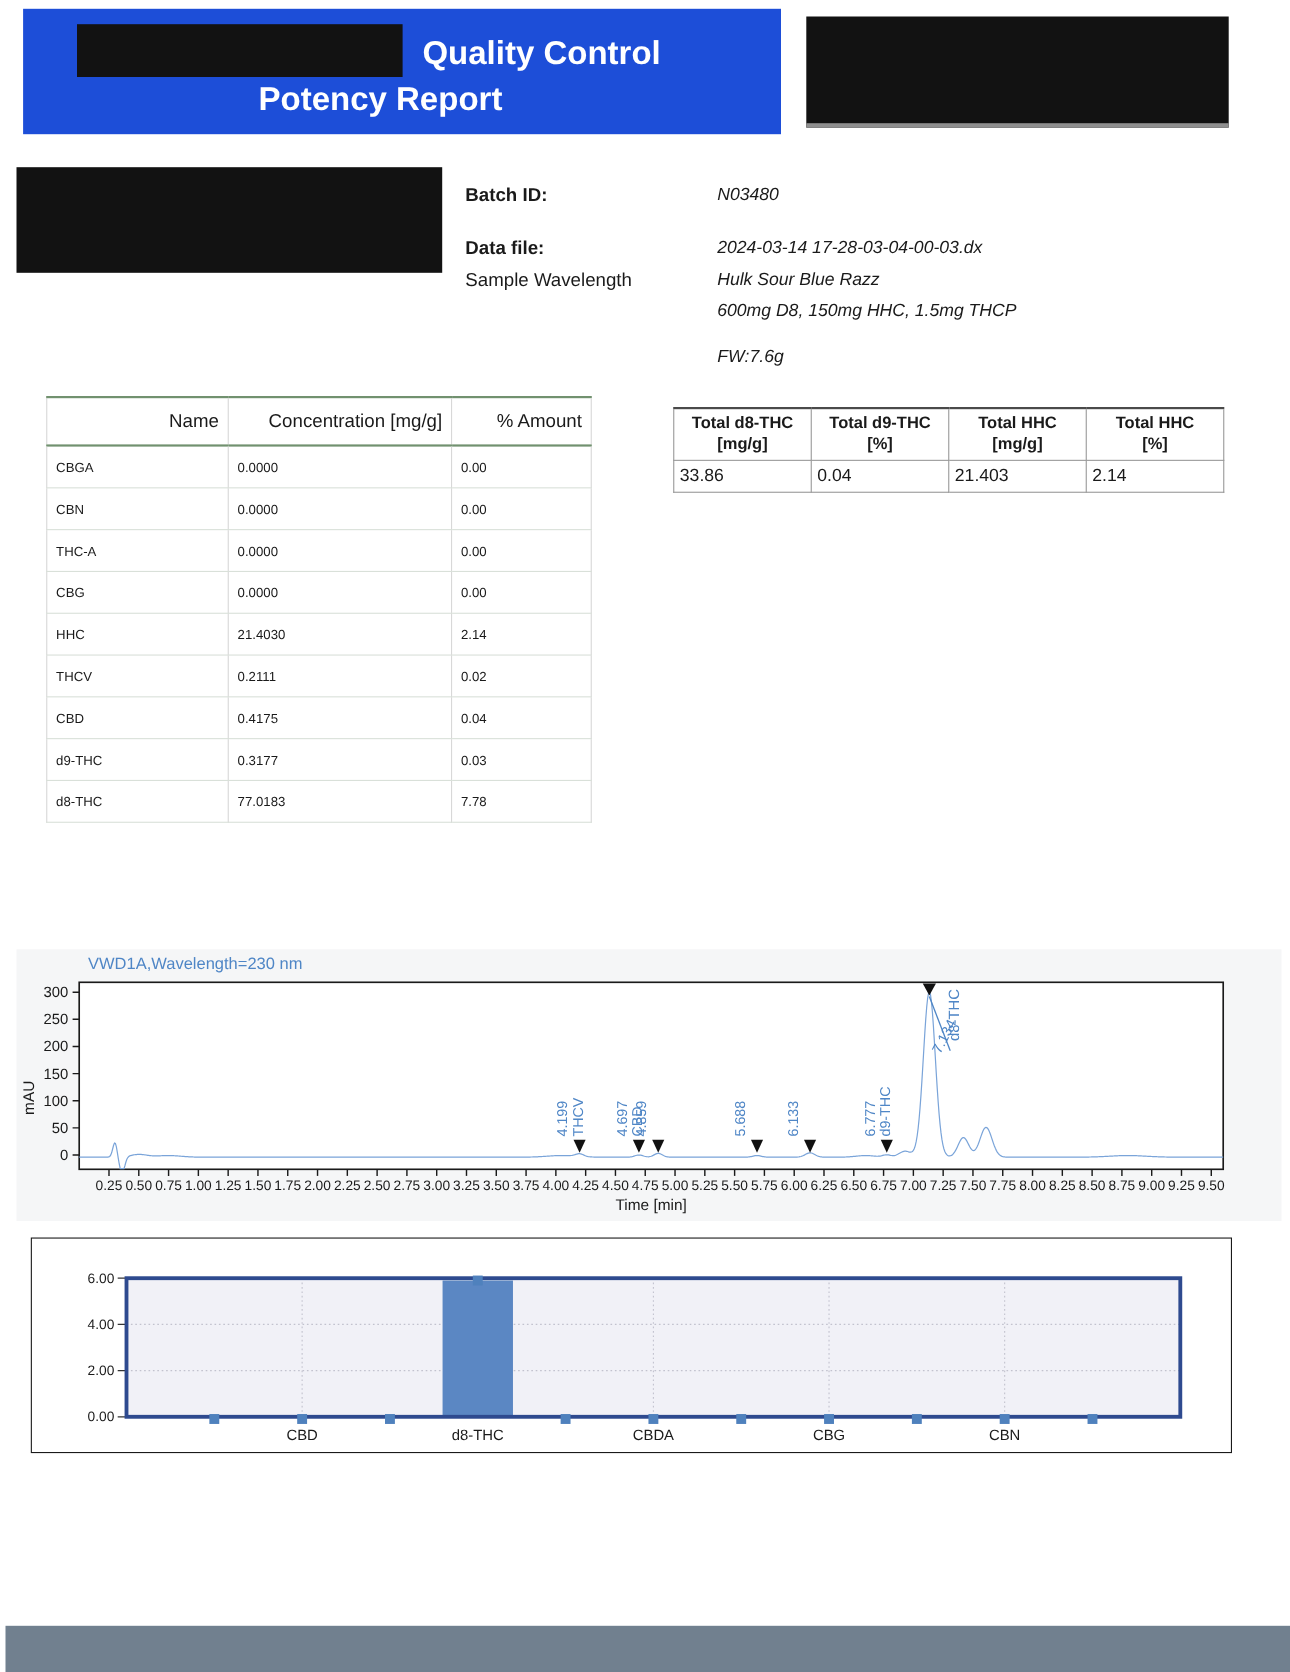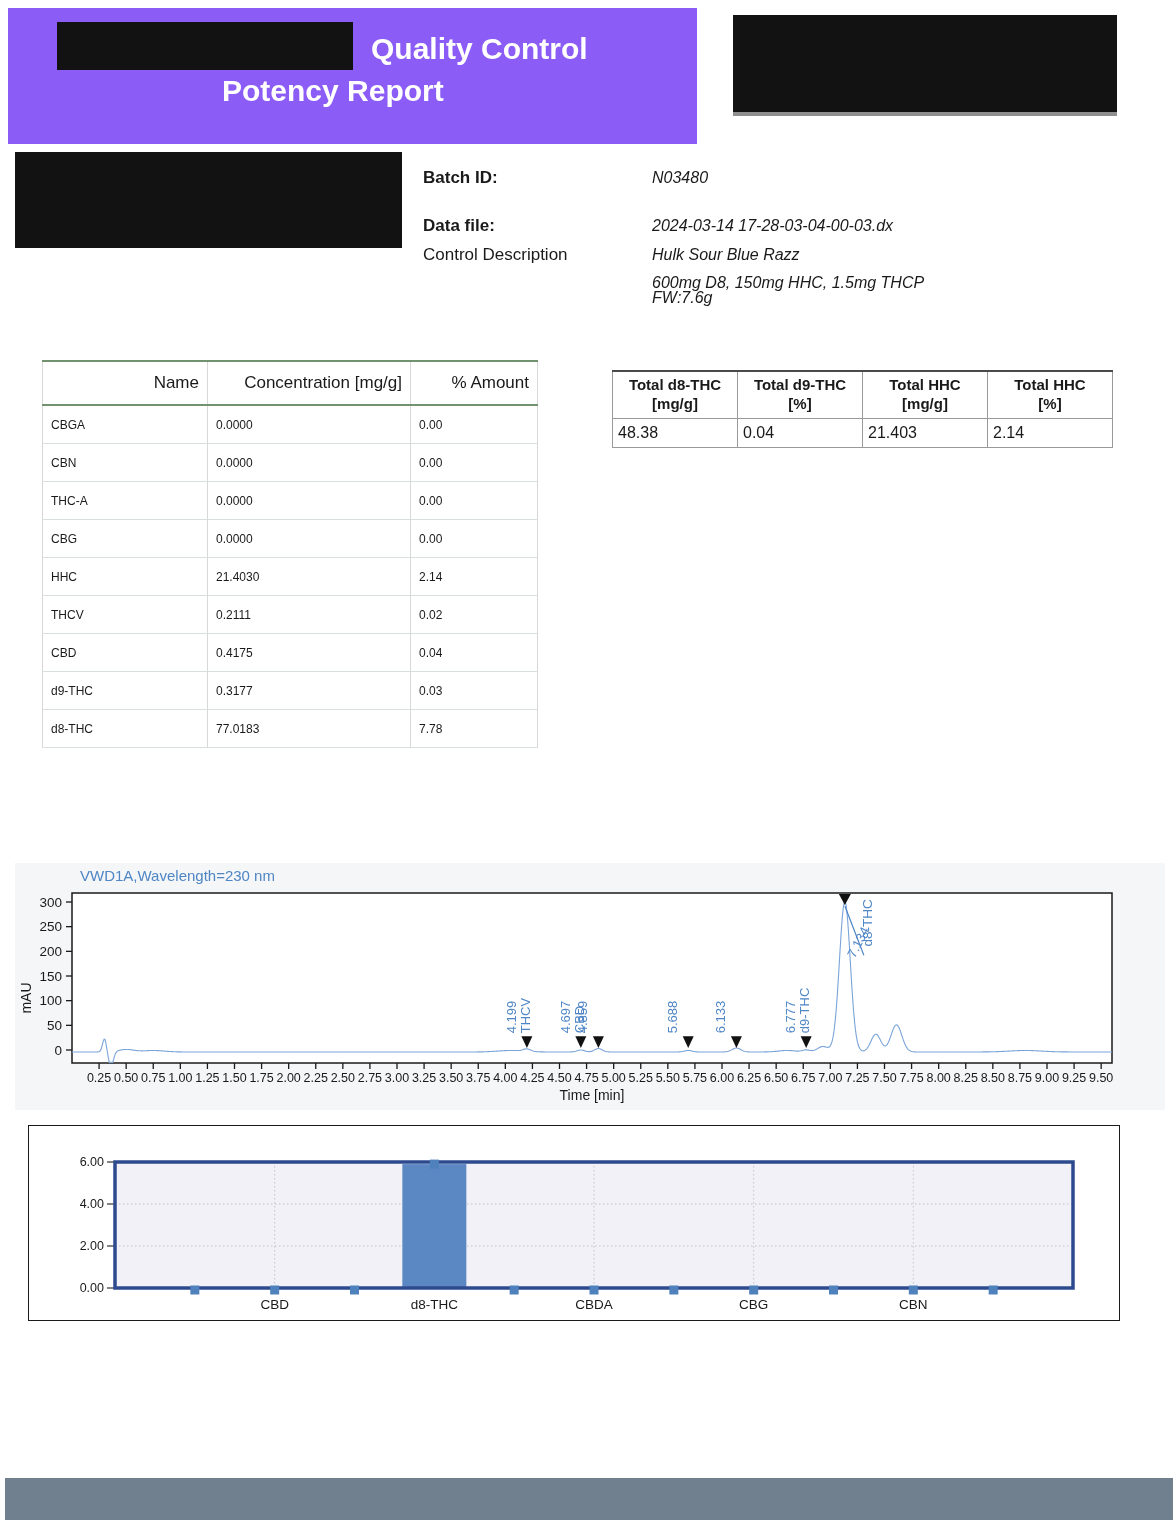--- a/index.html
+++ b/index.html
@@ -1,19 +1,19 @@
 <!DOCTYPE html>
 <html><head>
 <meta charset="utf-8">
 <style>
   html,body{margin:0;padding:0;background:#fff;}
   body{font-family:"Liberation Sans",sans-serif;color:#1a1a1a;}
   .page{position:relative;width:1173px;height:1520px;background:#fff;overflow:hidden;}
 
-  .banner{position:absolute;left:8px;top:8px;width:689px;height:136px;background:#8b5cf6;}
+  .banner{position:absolute;left:21px;top:8px;width:689px;height:114px;background:#1d4ed8;}
   .redact{background:#121212;position:absolute;}
   .redact-logo{left:49px;top:14px;width:296px;height:48px;}
   .redact-right{left:733px;top:15px;width:384px;height:97px;border-bottom:4px solid #8f8f8f;}
   .redact-sample{left:15px;top:152px;width:387px;height:96px;}
   .title1{position:absolute;left:363px;top:24px;font-size:30px;font-weight:bold;color:#fff;white-space:nowrap;}
   .title2{position:absolute;left:214px;top:66px;font-size:30px;font-weight:bold;color:#fff;white-space:nowrap;}
 
   .lbl{position:absolute;left:423px;font-size:17px;white-space:nowrap;}
   .lbl.b{font-weight:bold;}
   .val{position:absolute;left:652px;font-size:16px;white-space:nowrap;font-style:italic;}
@@ -48,24 +48,24 @@
     <div class="title1">Quality Control</div>
     <div class="title2">Potency Report</div>
   </div>
   <div class="redact redact-right"></div>
   <div class="redact redact-sample"></div>
 
   <div class="lbl b" style="top:168px">Batch ID:</div>
   <div class="val" style="top:169px">N03480</div>
   <div class="lbl b" style="top:216px">Data file:</div>
   <div class="val" style="top:217px">2024-03-14 17-28-03-04-00-03.dx</div>
-  <div class="lbl" style="top:245px">Control Description</div>
+  <div class="lbl" style="top:245px">Sample Wavelength</div>
   <div class="val" style="top:246px">Hulk Sour Blue Razz</div>
   <div class="val" style="top:274px">600mg D8, 150mg HHC, 1.5mg THCP</div>
-  <div class="val" style="top:289px">FW:7.6g</div>
+  <div class="val" style="top:316px">FW:7.6g</div>
 
   <table class="results-table">
     <colgroup>
         <col style="width:165px">
         <col style="width:203px">
         <col style="width:127px">
       </colgroup>
     <thead id="results-head">
         <tr>
           <th>Name</th>
@@ -138,21 +138,21 @@
             <div>[mg/g]</div>
           </th>
           <th>
             <div>Total HHC</div>
             <div>[%]</div>
           </th>
         </tr>
       </thead>
     <tbody id="totals-body">
         <tr>
-          <td>48.38</td>
+          <td>33.86</td>
           <td>0.04</td>
           <td>21.403</td>
           <td>2.14</td>
         </tr>
       </tbody>
   </table>
 
 
   <div class="chromo-panel">
     <svg id="chromo-svg" width="1150" height="247">

